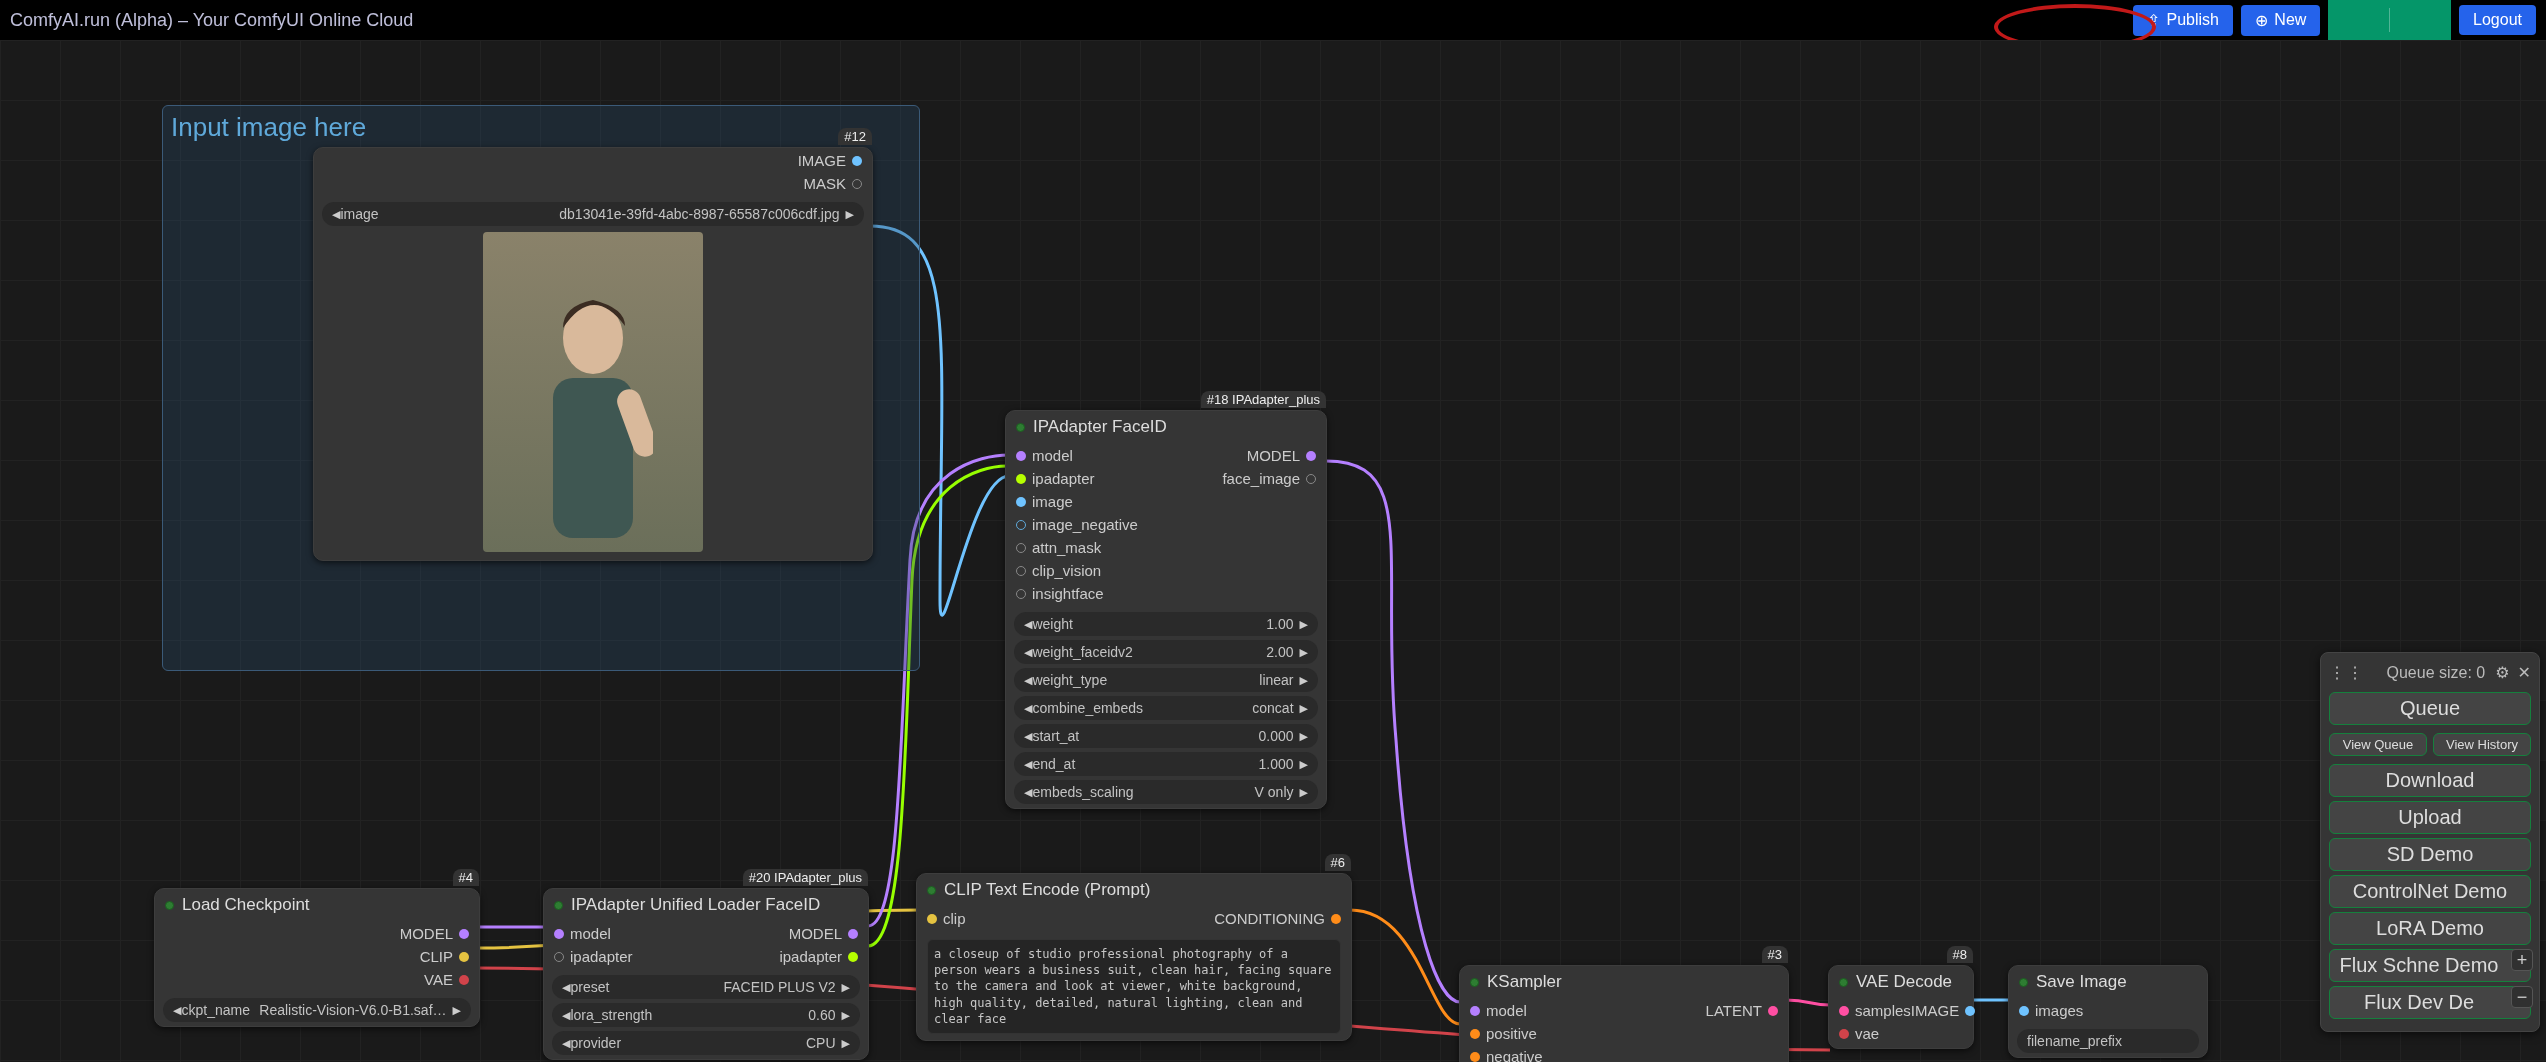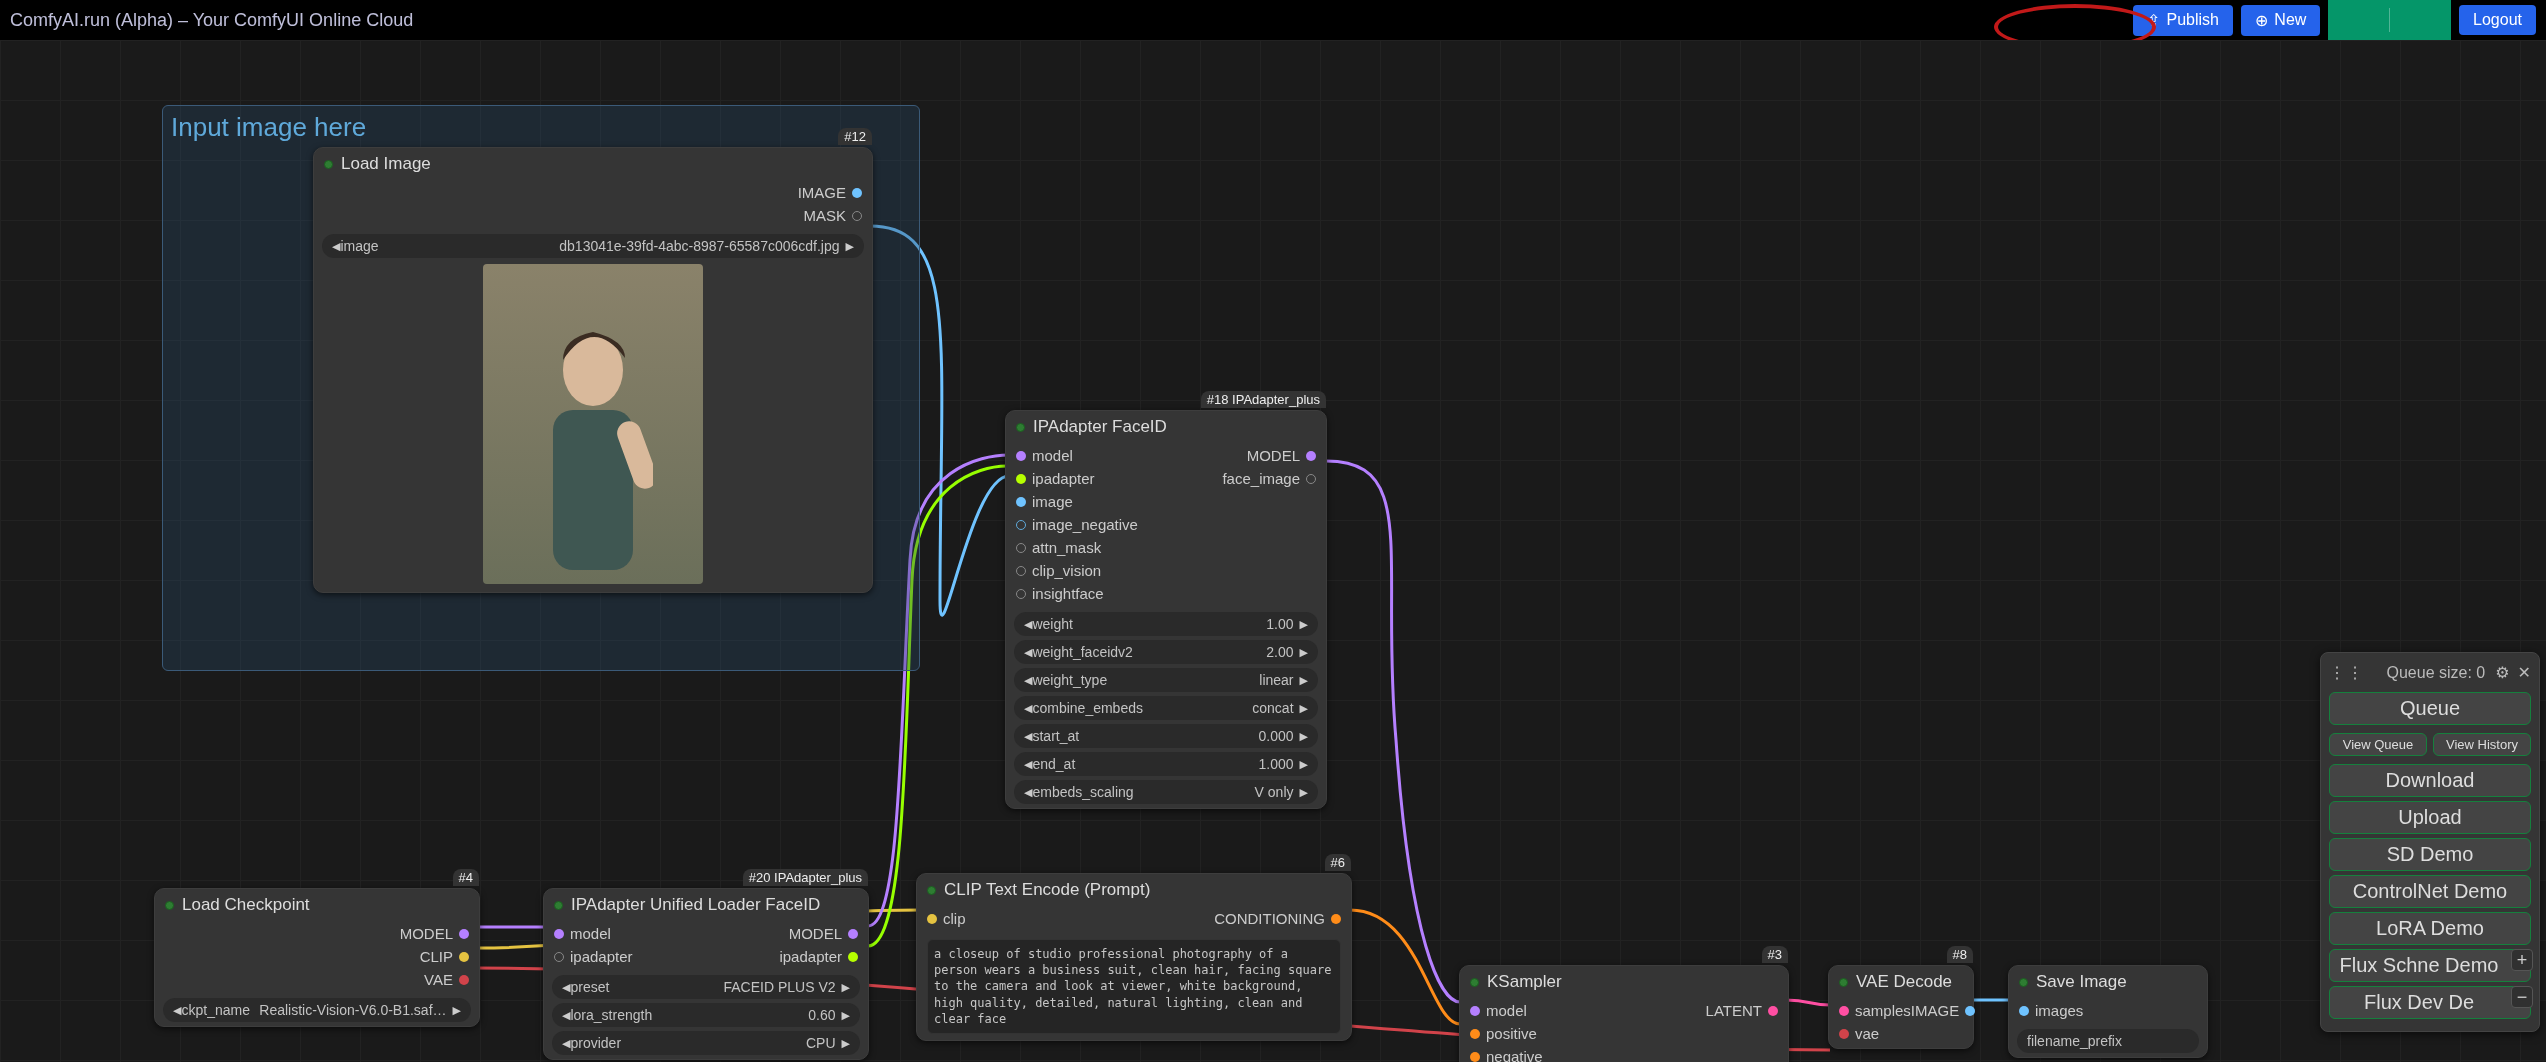--- a/index.html
+++ b/index.html
@@ -127,24 +127,20 @@
 
   <path d="M1972,960 C1990,960 1994,960 2010,960" stroke="#6fc3ff" stroke-width="3" fill="none"></path>
 </svg>
 
 <div class="group-frame" style="left:162px; top:65px; width:758px; height:566px;">
   <div class="group-title">Input image here</div>
 </div>
 
 <div class="node" style="left:313px; top:107px; width:560px;">
   <div class="node-badge">#12</div>
-  <div class="node-title">
-        <span class="dot"></span>
-        <span>Load Image</span>
-      </div>
   <div class="ports">
     <div class="port-row">
           <span></span>
           <div class="port-right">
             <span>IMAGE</span>
             <span class="port-dot c-sky"></span>
           </div>
         </div>
     <div class="port-row">
           <span></span>

